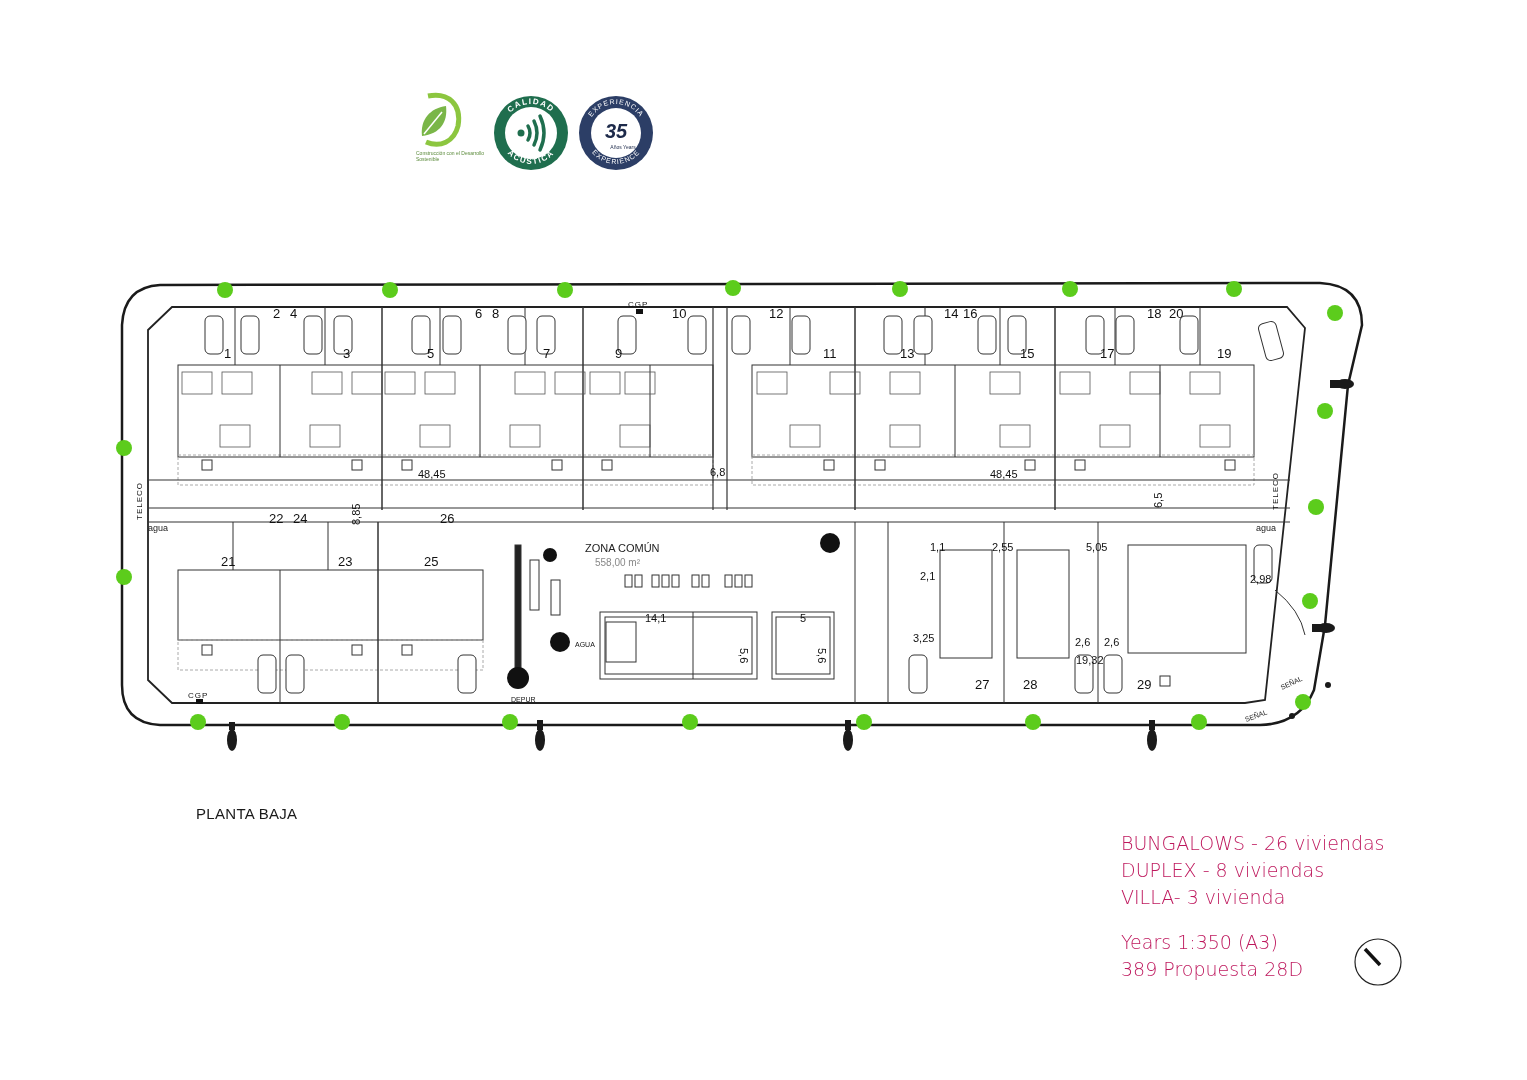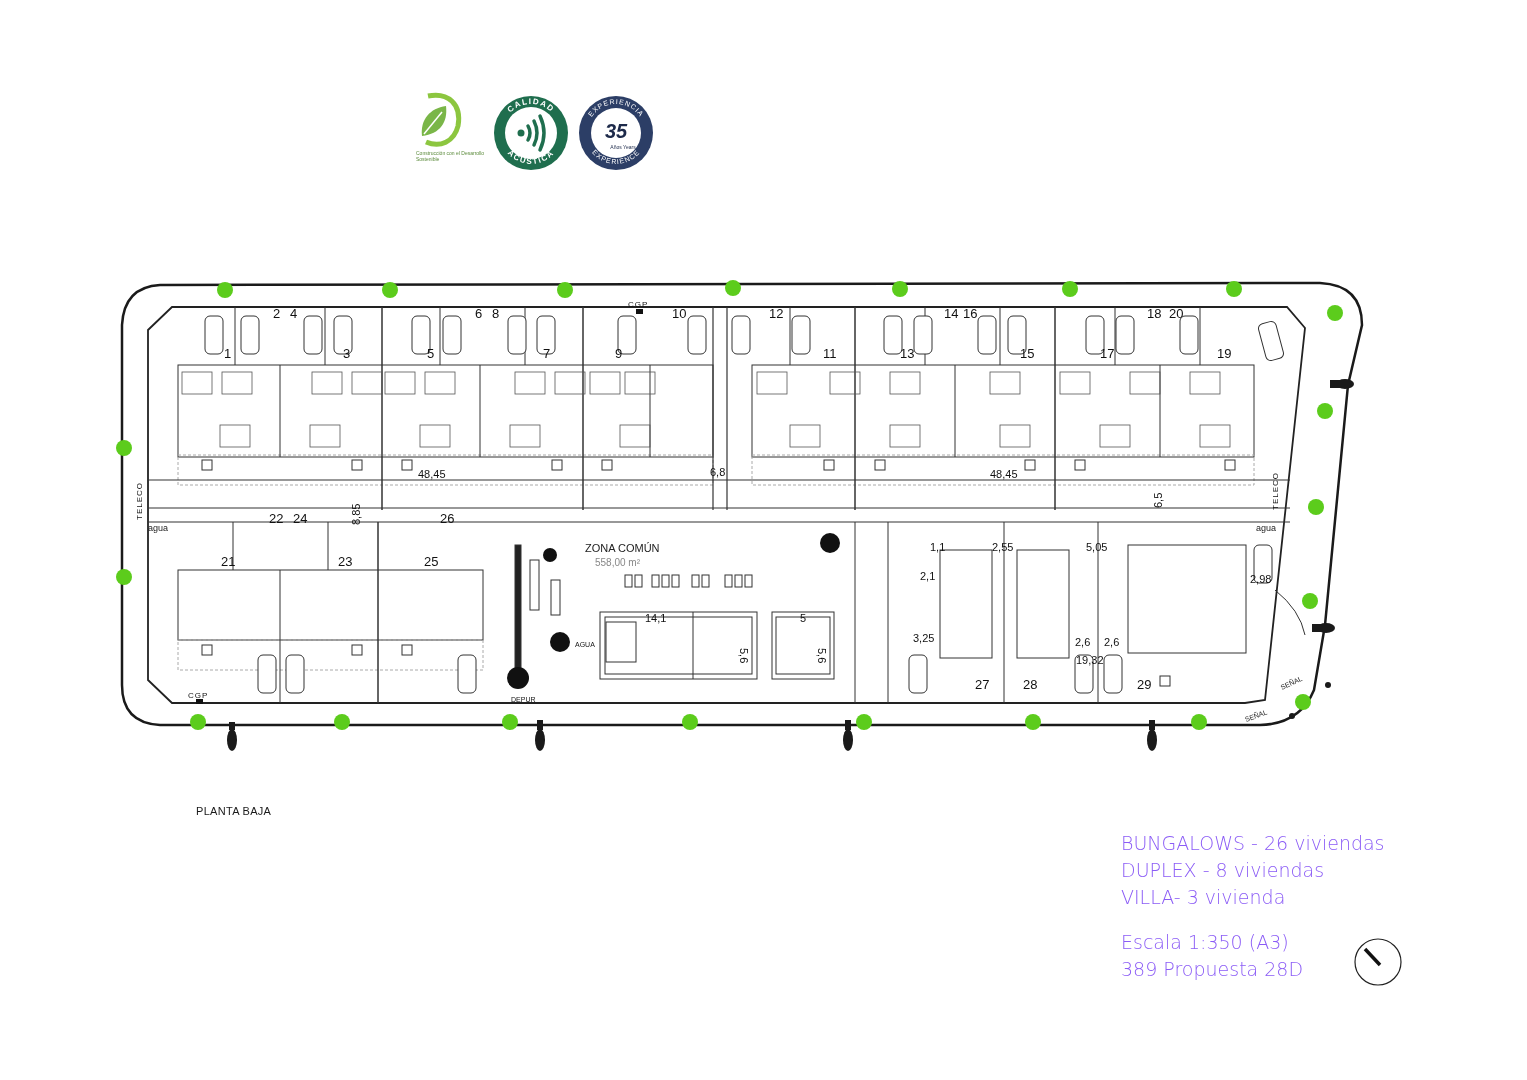--- a/index.html
+++ b/index.html
@@ -7,22 +7,22 @@
   .logos { position:absolute; left:414px; top:90px; width:240px; height:90px; }
   .logo-eco { position:absolute; left:0; top:0; width:76px; height:90px; }
   .logo-eco .txt { position:absolute; left:2px; top:60px; width:74px; font-size:5px; line-height:6px; color:#5a8a3a; }
   .logo-acu { position:absolute; left:78px; top:4px; width:78px; height:78px; }
   .logo-exp { position:absolute; left:163px; top:4px; width:78px; height:78px; }
   .plan { position:absolute; left:0; top:0; width:1527px; height:1080px; }
   .plan text { font-family:"Liberation Sans", sans-serif; }
   .num { font-size:13px; fill:#111; }
   .dim { font-size:11px; fill:#111; }
   .small { font-size:8px; fill:#111; letter-spacing:1px; }
-  .title-block { position:absolute; left:196px; top:805px; font-size:11px; letter-spacing:0.3px; }
-  .legend { position:absolute; left:1121px; top:830px; font-size:19px; line-height:27px; font-family:"DejaVu Sans", sans-serif; font-weight:300; color:#8b5cf6; }
+  .title-block { position:absolute; left:196px; top:805px; font-size:15px; letter-spacing:0.3px; }
+  .legend { position:absolute; left:1121px; top:830px; font-size:19px; line-height:27px; font-family:"DejaVu Sans", sans-serif; font-weight:300; color:#be185d; }
   .legend .gap { height:18px; }
   .north { position:absolute; left:1353px; top:937px; width:50px; height:50px; }
 </style>
 </head>
 <body>
 
 <div class="logos">
   <div class="logo-eco">
     <svg width="76" height="60" viewBox="0 0 76 60">
       <path d="M14 6 C34 2 48 14 44 36 C40 52 26 58 12 52" fill="none" stroke="#8cc63f" stroke-width="5"></path>
@@ -346,20 +346,20 @@
   </g>
 </svg>
 
 <div class="title-block">PLANTA BAJA</div>
 
 <div class="legend">
   <div>BUNGALOWS  - 26 viviendas</div>
   <div>DUPLEX - 8 viviendas</div>
   <div>VILLA- 3 vivienda</div>
   <div class="gap"></div>
-  <div>Escala 1:350 (A3)</div>
+  <div>Years 1:350 (A3)</div>
   <div>389 Propuesta 28D</div>
 </div>
 
 <svg class="north" viewBox="0 0 50 50">
   <circle cx="25" cy="25" r="23" fill="none" stroke="#222" stroke-width="1.2"></circle>
   <line x1="12" y1="12" x2="27" y2="28" stroke="#111" stroke-width="3.5"></line>
 </svg>
 
 </body></html>

